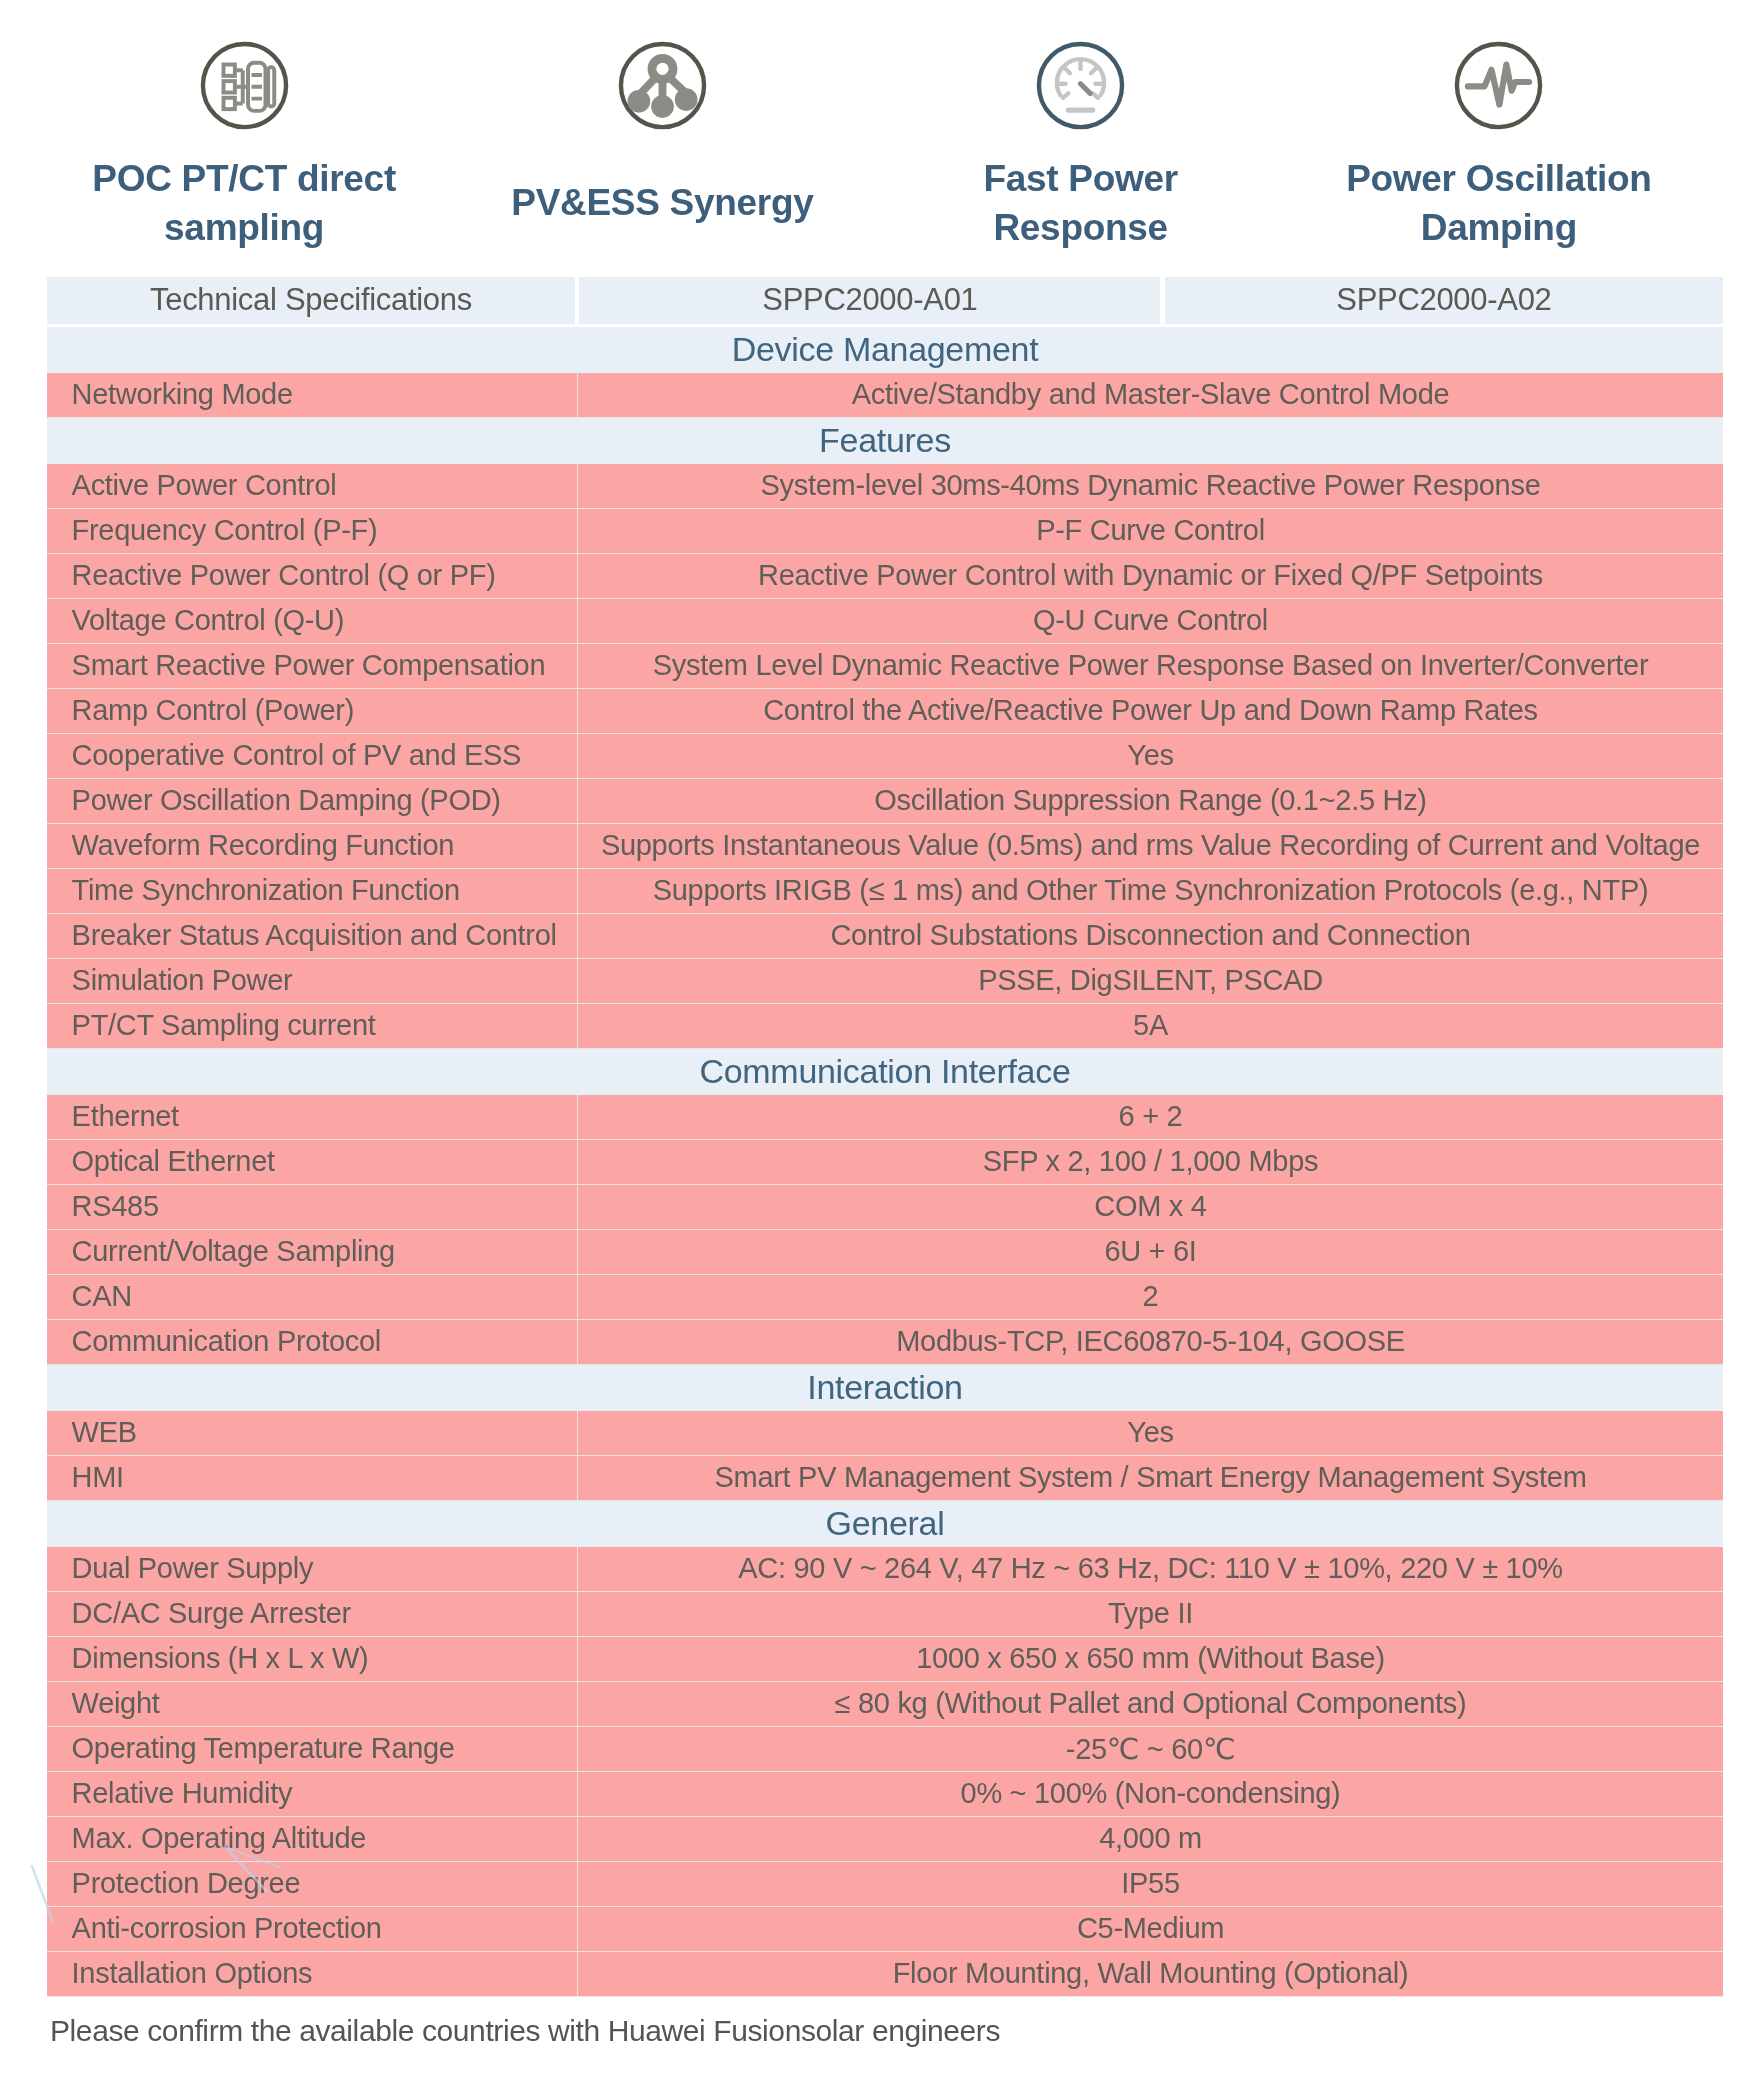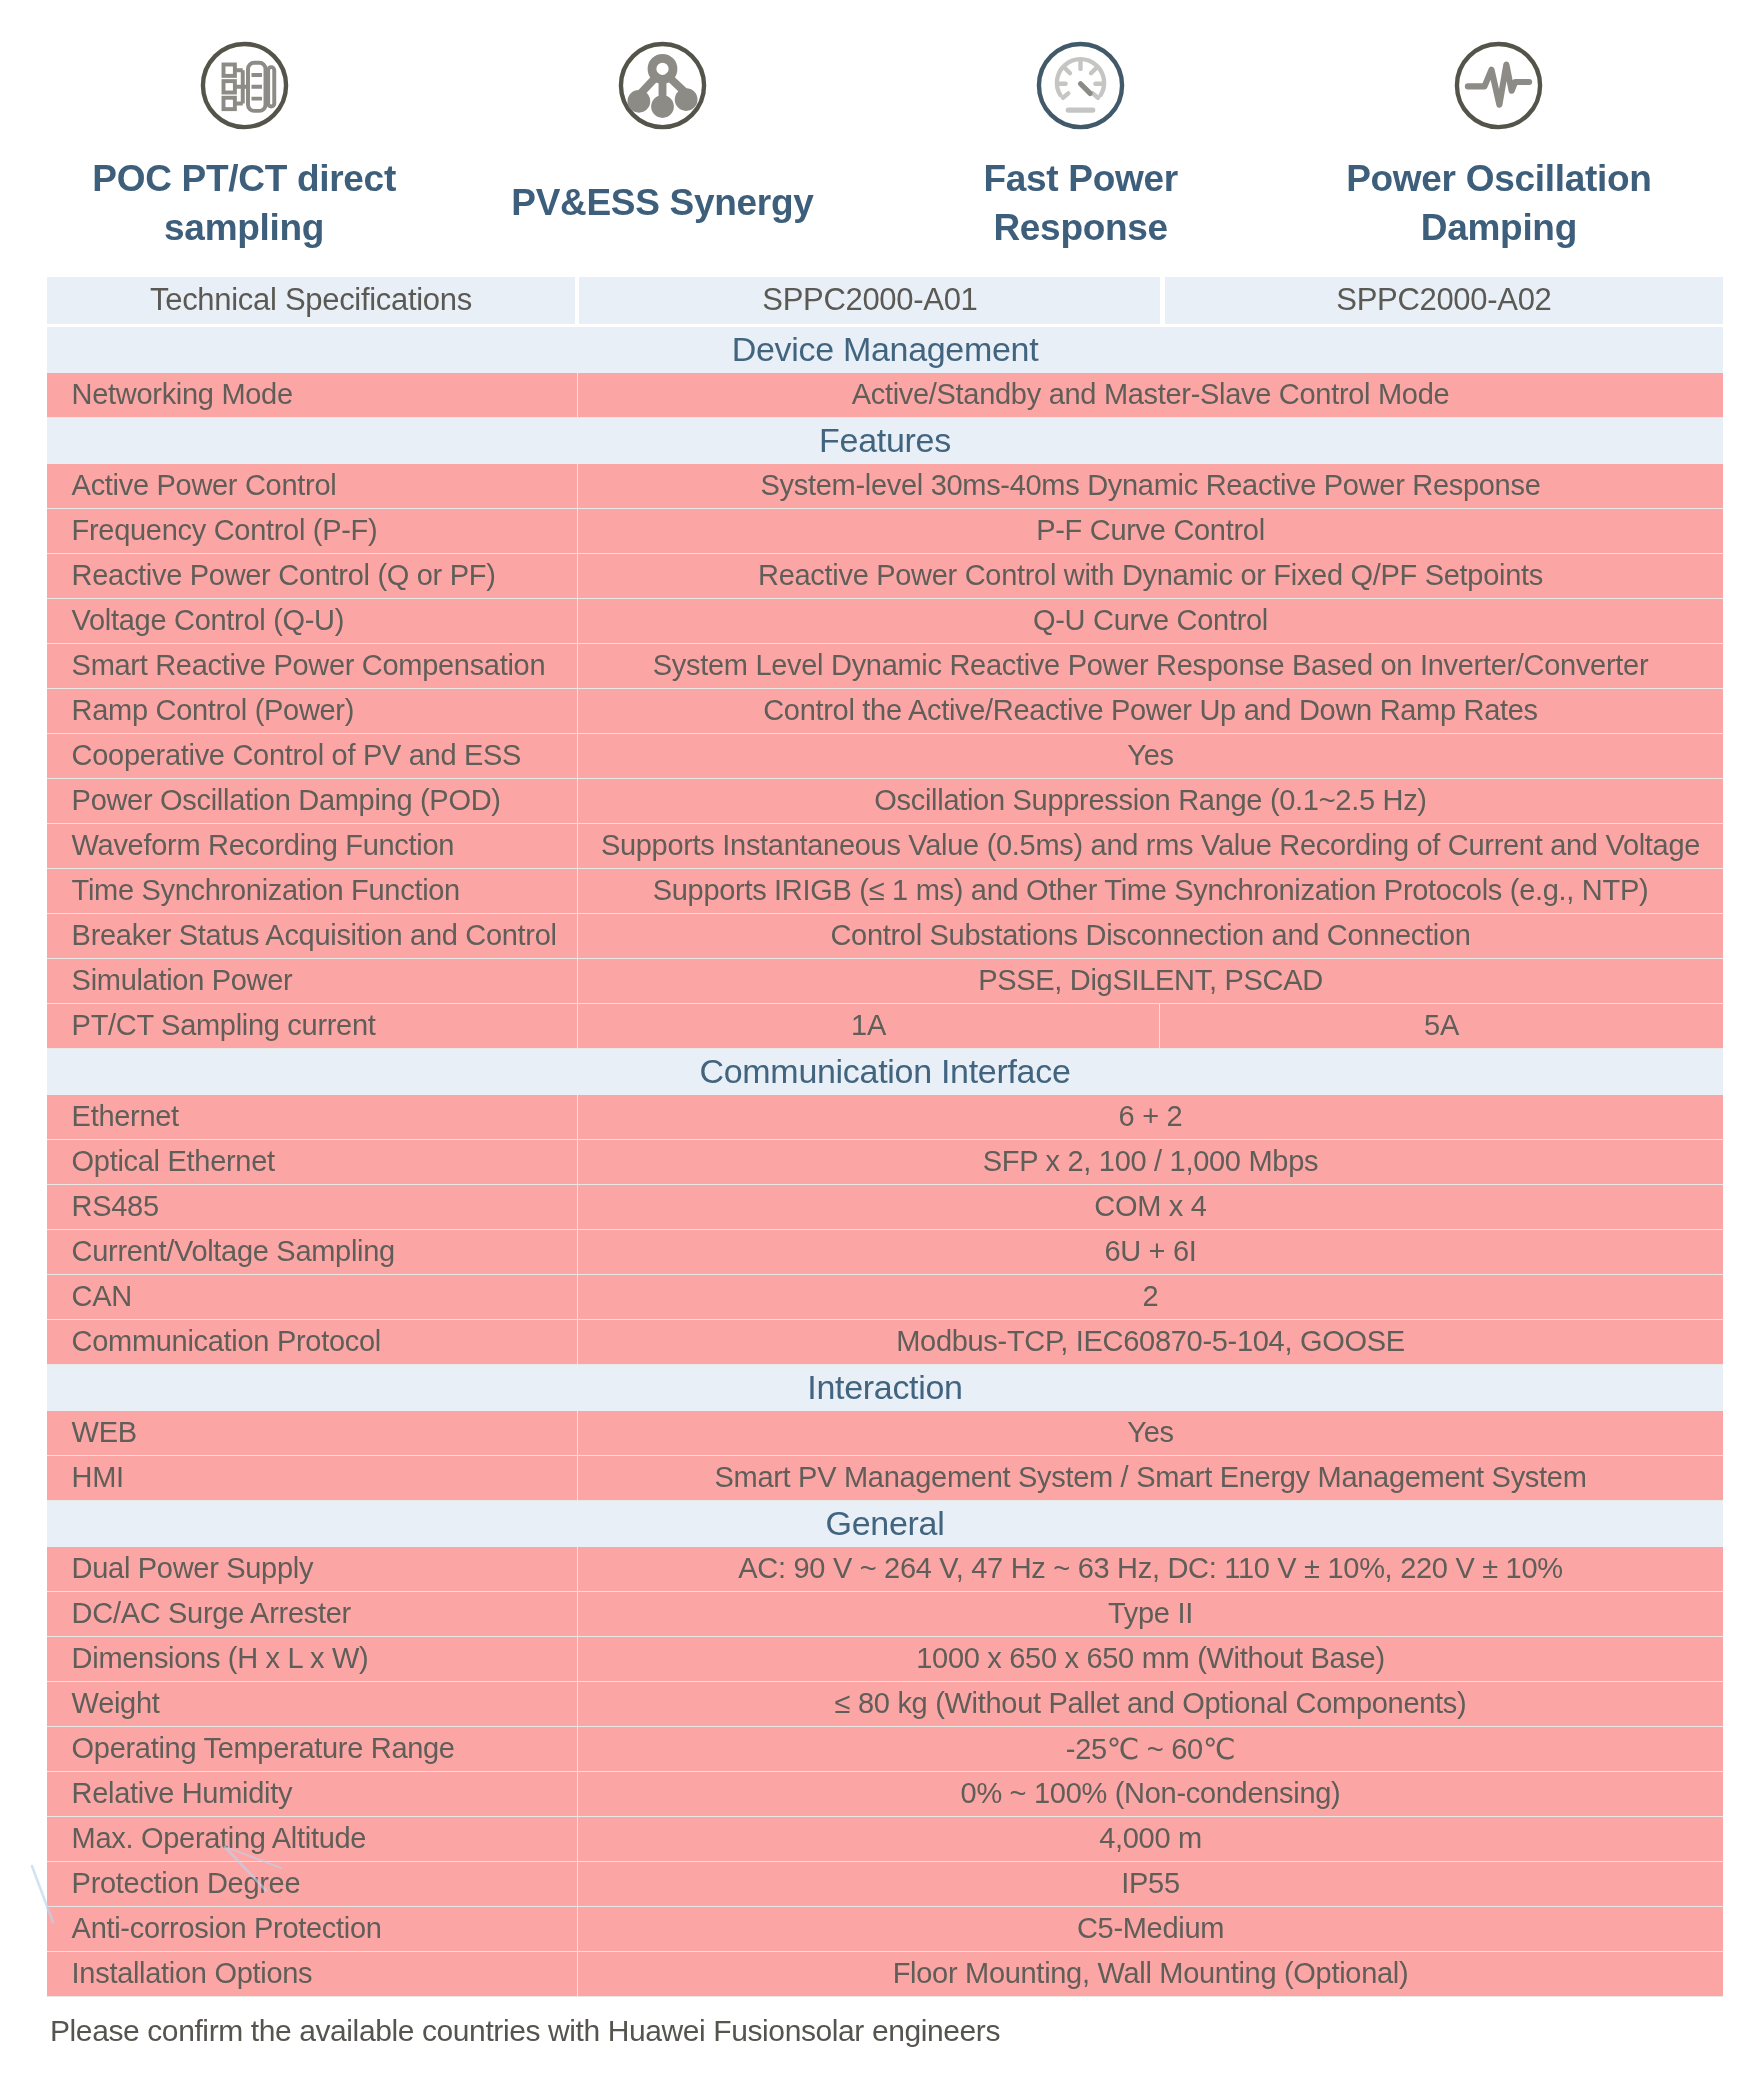--- a/index.html
+++ b/index.html
@@ -205,21 +205,20 @@
         <div class="row">
           <div class="cell-label">Breaker Status Acquisition and Control</div>
           <div class="cell-value">Control Substations Disconnection and Connection</div>
         </div>
         <div class="row">
           <div class="cell-label">Simulation Power</div>
           <div class="cell-value">PSSE, DigSILENT, PSCAD</div>
         </div>
         <div class="row">
           <div class="cell-label">PT/CT Sampling current</div>
-          <div class="cell-value split-a">1A</div>
           <div class="cell-value">5A</div>
         </div>
         <div class="band">Communication Interface</div>
         <div class="row">
           <div class="cell-label">Ethernet</div>
           <div class="cell-value">6 + 2</div>
         </div>
         <div class="row">
           <div class="cell-label">Optical Ethernet</div>
           <div class="cell-value">SFP x 2, 100 / 1,000 Mbps</div>

